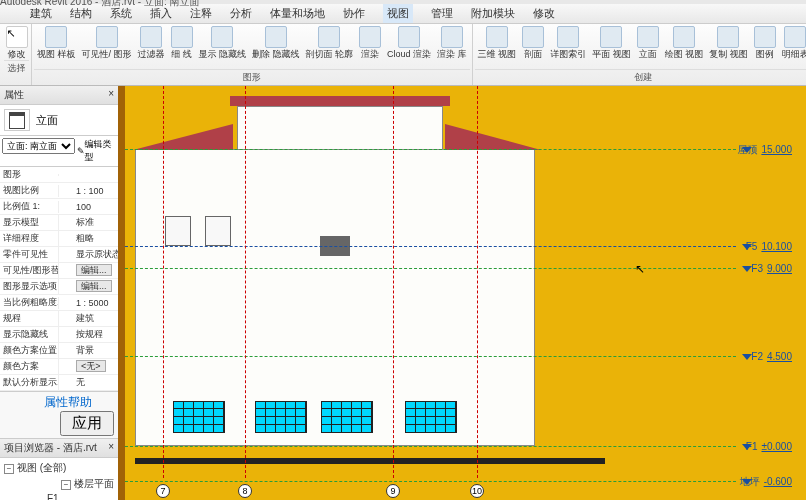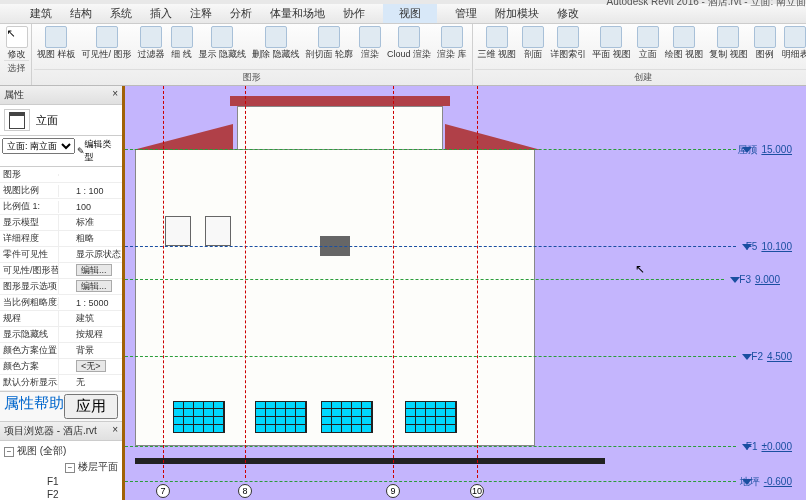--- a/index.html
+++ b/index.html
@@ -1,28 +1,28 @@
 <!DOCTYPE html>
 <html><head>
 <meta charset="utf-8">
 <style>
 * { margin: 0; padding: 0; box-sizing: border-box; font-family: "Microsoft YaHei", sans-serif; }
 body { width: 806px; height: 500px; background: #f0f0f0; overflow: hidden; font-size: 11px; }
-.titlebar { height: 4px; background: #e8e8e8; display: flex; align-items: center; justify-content: flex-end; font-size: 10px; color: #555; }
+.titlebar { height: 4px; background: #e8e8e8; display: flex; align-items: center; justify-content: flex-start; font-size: 10px; color: #555; }
 .menubar { height: 20px; background: linear-gradient(#f8f8f8,#e8e8e8); display: flex; align-items: center; padding-left: 30px; border-bottom: 1px solid #ccc; }
 .menubar span { margin-right: 18px; color: #333; font-size: 11px; cursor: pointer; }
 .ribbon { height: 62px; background: linear-gradient(#fdfdfd,#ececec); display: flex; border-bottom: 1px solid #bbb; padding-left: 2px; overflow: hidden; }
 .rgroup { display: flex; flex-direction: column; border-right: 1px solid #d0d0d0; padding: 1px 2px; }
 .rrow { display: flex; flex: 1; }
 .rbtn { display: flex; flex-direction: column; align-items: center; justify-content: flex-start; padding: 1px 3px; cursor: pointer; }
 .rbtn .ic { width: 22px; height: 22px; background: #e0eaf2; border: 1px solid #a8c0d8; border-radius: 2px; margin-bottom: 1px; }
 .rbtn .tx { font-size: 9px; color: #333; line-height: 10px; text-align: center; white-space: nowrap; }
 .rlabel { font-size: 9px; color: #555; text-align: center; border-top: 1px solid #ddd; padding-top: 1px; }
 .main { display: flex; height: 414px; }
-.left { width: 125px; display: flex; flex-direction: column; background: #f4f4f4; border-right: 3px solid #a16207; }
+.left { width: 125px; display: flex; flex-direction: column; background: #f4f4f4; border-right: 7px solid #a16207; }
 .panel-title { background: linear-gradient(#f0f0f0,#e0e0e0); padding: 2px 4px; font-size: 10px; color: #333; display: flex; justify-content: space-between; border-bottom: 1px solid #ccc; }
 .panel-title .x { cursor: pointer; }
 .prop-top { display: flex; align-items: center; padding: 4px; background: #fff; border-bottom: 1px solid #ccc; }
 .prop-top .hic { width: 26px; height: 22px; background: #fff; border: 1px solid #ccc; display: flex; align-items: center; justify-content: center; margin-right: 6px; }
 .prop-top .hic::before { content: ""; width: 14px; height: 12px; background: #fff; border: 1px solid #444; border-top: 4px solid #444; }
 .prop-row { display: flex; align-items: center; background: #fff; border-bottom: 1px solid #eee; }
 .prop-row .k { width: 58px; padding: 1px 3px; font-size: 9px; color: #333; overflow: hidden; white-space: nowrap; }
 .prop-row .v { flex: 1; padding: 1px 17px; font-size: 9px; color: #333; border-left: 1px solid #eee; overflow: hidden; white-space: nowrap; }
 .prop-row .btn { background: #e8e8e8; border: 1px solid #aaa; font-size: 9px; padding: 0 4px; cursor: pointer; }
 .selrow { display: flex; padding: 2px; background: #fff; border-bottom: 1px solid #ccc; }
@@ -30,21 +30,21 @@
 .selrow .ed { width: 44px; font-size: 9px; margin-left: 2px; display: flex; align-items: center; cursor: pointer; }
 .apply { text-align: right; padding: 2px 4px; background: #f8f8f8; border-top: 1px solid #ccc; border-bottom: 1px solid #ccc; }
 .apply button { font-size: 15px; padding: 1px 10px; cursor: pointer; }
 .tree { flex: 1; background: #fff; overflow: auto; padding: 2px; }
 .tree .nd { font-size: 10px; color: #333; padding: 1px 2px; cursor: pointer; white-space: nowrap; }
 .tree .nd::before { content: ""; display: inline-block; width: 8px; height: 8px; border: 1px solid #888; margin-right: 3px; font-size: 8px; line-height: 7px; text-align: center; }
 .tree .nd.exp::before { content: "−"; }
 .tree .leaf::before { content: ""; border: none; width: 14px; }
 .tree .i1 { padding-left: 14px; text-align: right; }
 .tree .i2 { padding-left: 28px; }
-.canvas { flex: 1; background: #c4b5fd; position: relative; overflow: hidden; text-decoration: underline; }
+.canvas { flex: 1; background: #eab308; position: relative; overflow: hidden; text-decoration: underline; }
 .level { position: absolute; right: 0; height: 1px; display: flex; align-items: center; }
 .level .ln { position: absolute; left: 0; right: 70px; border-top: 1px dashed #1a4fa0; }
 .level .lab { position: absolute; right: 14px; font-size: 10px; color: #1a4fa0; white-space: nowrap; }
 .level .lab .nm { margin-right: 4px; }
 .level .lab .vl { text-decoration: underline; }
 .level .tri { position: absolute; right: 54px; width: 0; height: 0; border-left: 5px solid transparent; border-right: 5px solid transparent; border-top: 6px solid #1a4fa0; }
 .grid { position: absolute; top: 0; bottom: 22px; width: 1px; border-left: 1px dashed #c00; }
 .gbub { position: absolute; bottom: 2px; width: 14px; height: 14px; border: 1px solid #333; border-radius: 50%; background: #fff; font-size: 9px; display: flex; align-items: center; justify-content: center; transform: translateX(-7px); }
 .roof { position: absolute; background: #b04048; }
 .wall { position: absolute; background: #fdfdfa; border: 1px solid #888; }
@@ -63,21 +63,21 @@
 
 <div class="menubar">
   <span>建筑</span>
   <span>结构</span>
   <span>系统</span>
   <span>插入</span>
   <span>注释</span>
   <span>分析</span>
   <span>体量和场地</span>
   <span>协作</span>
-  <span style="background:#d8e8f8;padding:2px 16px;">视图</span>
+  <span style="background:#d8e8f8;padding:2px 4px;">视图</span>
   <span>管理</span>
   <span>附加模块</span>
   <span>修改</span>
 </div>
 
 <div class="ribbon">
   <div class="rgroup" style="width:30px;">
     <div class="rbtn">
         <div class="ic" style="background:#fff;border-color:#ccc;">↖</div>
         <div class="tx">修改</div>
@@ -250,21 +250,21 @@
         </div>
         <div class="prop-row">
           <div class="k">颜色方案</div>
           <div class="v"><span class="btn">&lt;无&gt;</span></div>
         </div>
         <div class="prop-row">
           <div class="k">默认分析显示...</div>
           <div class="v">无</div>
         </div>
       </div>
-    <div class="apply"><span style="float:left;font-size:15px;color:#06c;">属性帮助</span><button>应用</button></div>
+    <div class="apply"><span style="float:left;font-size:12px;color:#06c;margin-left:40px;">属性帮助</span><button>应用</button></div>
 
     <div class="panel-title">
         <span>项目浏览器 - 酒店.rvt</span>
         <span class="x">×</span>
       </div>
     <div class="tree">
       <div class="nd exp">视图 (全部)</div>
       <div class="nd exp i1">楼层平面</div>
       <div class="nd leaf i2">F1</div>
       <div class="nd leaf i2">F2</div>
@@ -296,21 +296,21 @@
         <div class="level" style="left: 0px; right: 0px; top: 63px;">
           <div class="ln " style="border-top:1px dashed #2a9d3a;"></div>
           <div class="tri"></div>
           <div class="lab"><span class="nm">屋顶</span><span class="vl">15.000</span></div>
         </div>
         <div class="level" style="left: 0px; right: 0px; top: 160px;">
           <div class="ln " style="border-top:1.5px dashed #1a4fa0;"></div>
           <div class="tri"></div>
           <div class="lab"><span class="nm">F5</span><span class="vl">10.100</span></div>
         </div>
-        <div class="level" style="left: 0px; right: 12px; top: 182px; margin-top: 11px;">
+        <div class="level" style="left: 0px; right: 0px; top: 182px;">
           <div class="ln " style="border-top:1px dashed #2a9d3a;"></div>
           <div class="tri"></div>
           <div class="lab"><span class="nm">F3</span><span class="vl">9.000</span></div>
         </div>
         <div class="level" style="left: 0px; right: 0px; top: 270px;">
           <div class="ln " style="border-top:1px dashed #2a9d3a;"></div>
           <div class="tri"></div>
           <div class="lab"><span class="nm">F2</span><span class="vl">4.500</span></div>
         </div>
         <div class="level" style="left: 0px; right: 0px; top: 360px;">

